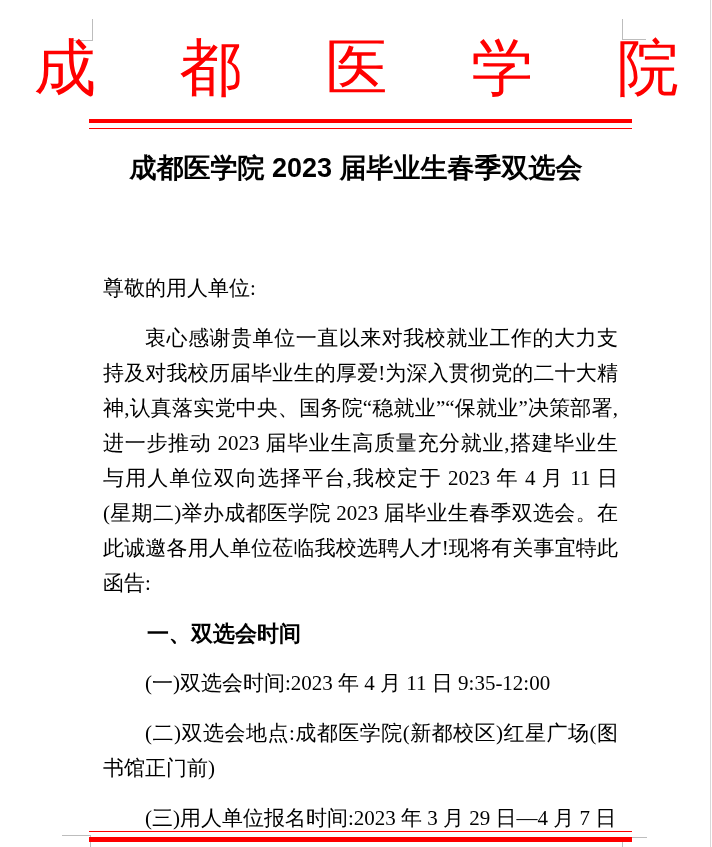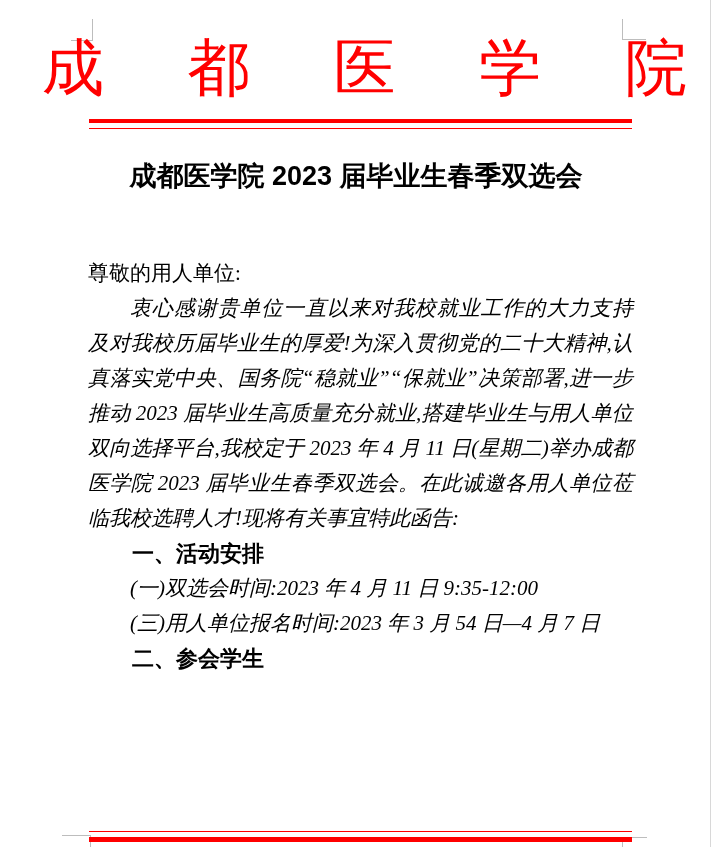--- a/index.html
+++ b/index.html
@@ -32,48 +32,46 @@
 
   
   .college-name {
     position:absolute; top:26px; left:0; width:667px;
     text-align:center;
     font-size:62px; line-height:84px;
     color:#ff0000;
     letter-spacing:0.55em; text-indent:0.55em;
     font-family:"Liberation Serif","DejaVu Serif",serif;
     white-space:nowrap;
-    margin-left:8px;
   }
   .rule { position:absolute; left:89px; width:543px; background:#ff0000; }
   .rule-top-thick { top:119px; height:4px; }
   .rule-top-thin  { top:128px; height:1px; }
   .rule-bottom-thin  { top:831px; height:1px; }
   .rule-bottom-thick { top:837px; height:5px; }
 
   
   .doc-title {
     position:absolute; top:145px; left:0; width:712px;
     text-align:center;
     font-family:"Liberation Sans","DejaVu Sans",sans-serif;
     font-weight:700;
     font-size:27px; line-height:46px;
     color:#000;
-    margin-top:8px;
   }
 
   
   .body-text {
     position:absolute; top:256px; left:88px; width:545px;
     font-size:21px; line-height:35px;
     text-align:justify;
     font-family:"Liberation Serif","DejaVu Serif",serif;
   }
-  .body-text p { margin:0; }
-  .indent { text-indent:2em;font-style:italic; }
+  .body-text p { margin:15px; }
+  .indent { text-indent:2em; }
   .sec-heading {
     font-family:"Liberation Sans","DejaVu Sans",sans-serif;
     font-weight:700;
     font-size:22px;
     text-indent:2em;
     text-align:left;
   }
 </style>
 </head>
 <body>
@@ -90,22 +88,23 @@
   <div class="rule rule-top-thick"></div>
   <div class="rule rule-top-thin"></div>
 
   <div class="doc-title">
     <div>成都医学院 2023 届毕业生春季双选会</div>
   </div>
 
   <div class="body-text">
     <p>尊敬的用人单位:</p>
     <p class="indent">衷心感谢贵单位一直以来对我校就业工作的大力支持及对我校历届毕业生的厚爱!为深入贯彻党的二十大精神,认真落实党中央、国务院“稳就业”“保就业”决策部署,进一步推动 2023 届毕业生高质量充分就业,搭建毕业生与用人单位双向选择平台,我校定于 2023 年 4 月 11 日(星期二)举办成都医学院 2023 届毕业生春季双选会。在此诚邀各用人单位莅临我校选聘人才!现将有关事宜特此函告:</p>
-    <p class="sec-heading">一、活动安排</p>
+    <p class="sec-heading">一、双选会时间</p>
     <p class="indent">(一)双选会时间:2023 年 4 月 11 日 9:35-12:00</p>
-    <p class="indent">(三)用人单位报名时间:2023 年 3 月 54 日—4 月 7 日</p>
+    <p class="indent">(二)双选会地点:成都医学院(新都校区)红星广场(图书馆正门前)</p>
+    <p class="indent">(三)用人单位报名时间:2023 年 3 月 29 日—4 月 7 日</p>
     <p class="sec-heading">二、参会学生</p>
   </div>
 
   <div class="rule rule-bottom-thin"></div>
   <div class="rule rule-bottom-thick"></div>
 
 </div>
 
 </body></html>

